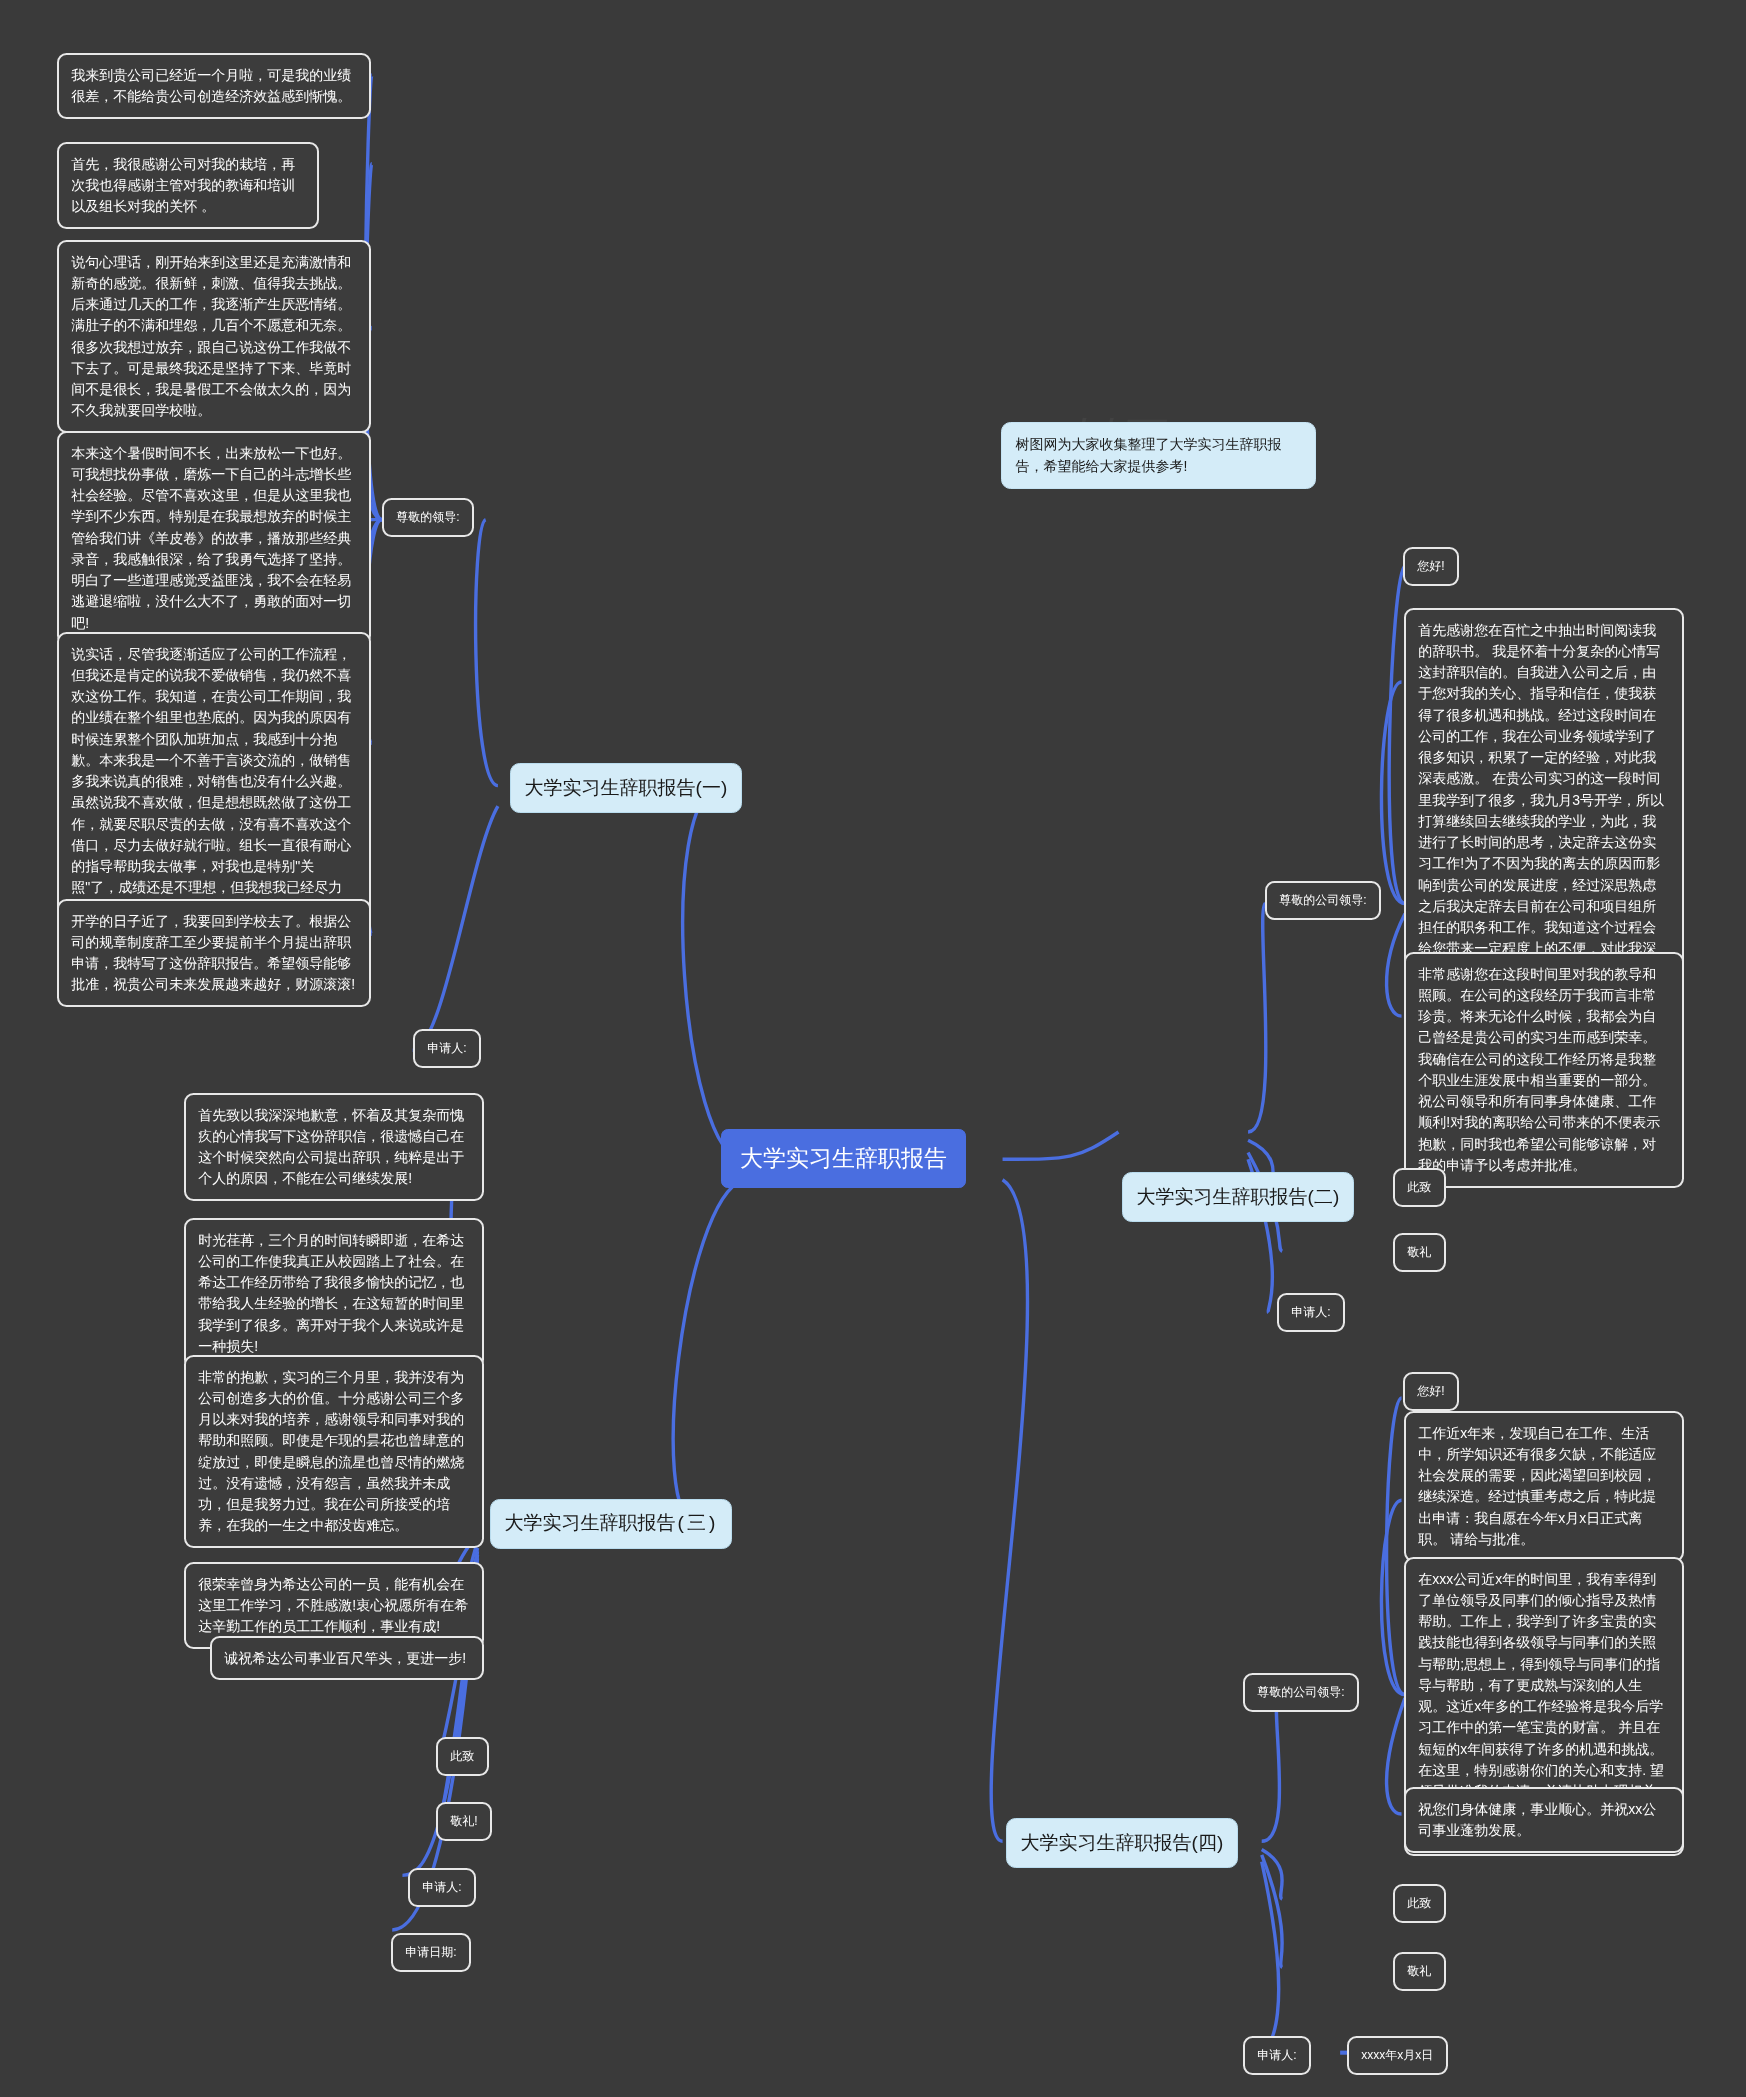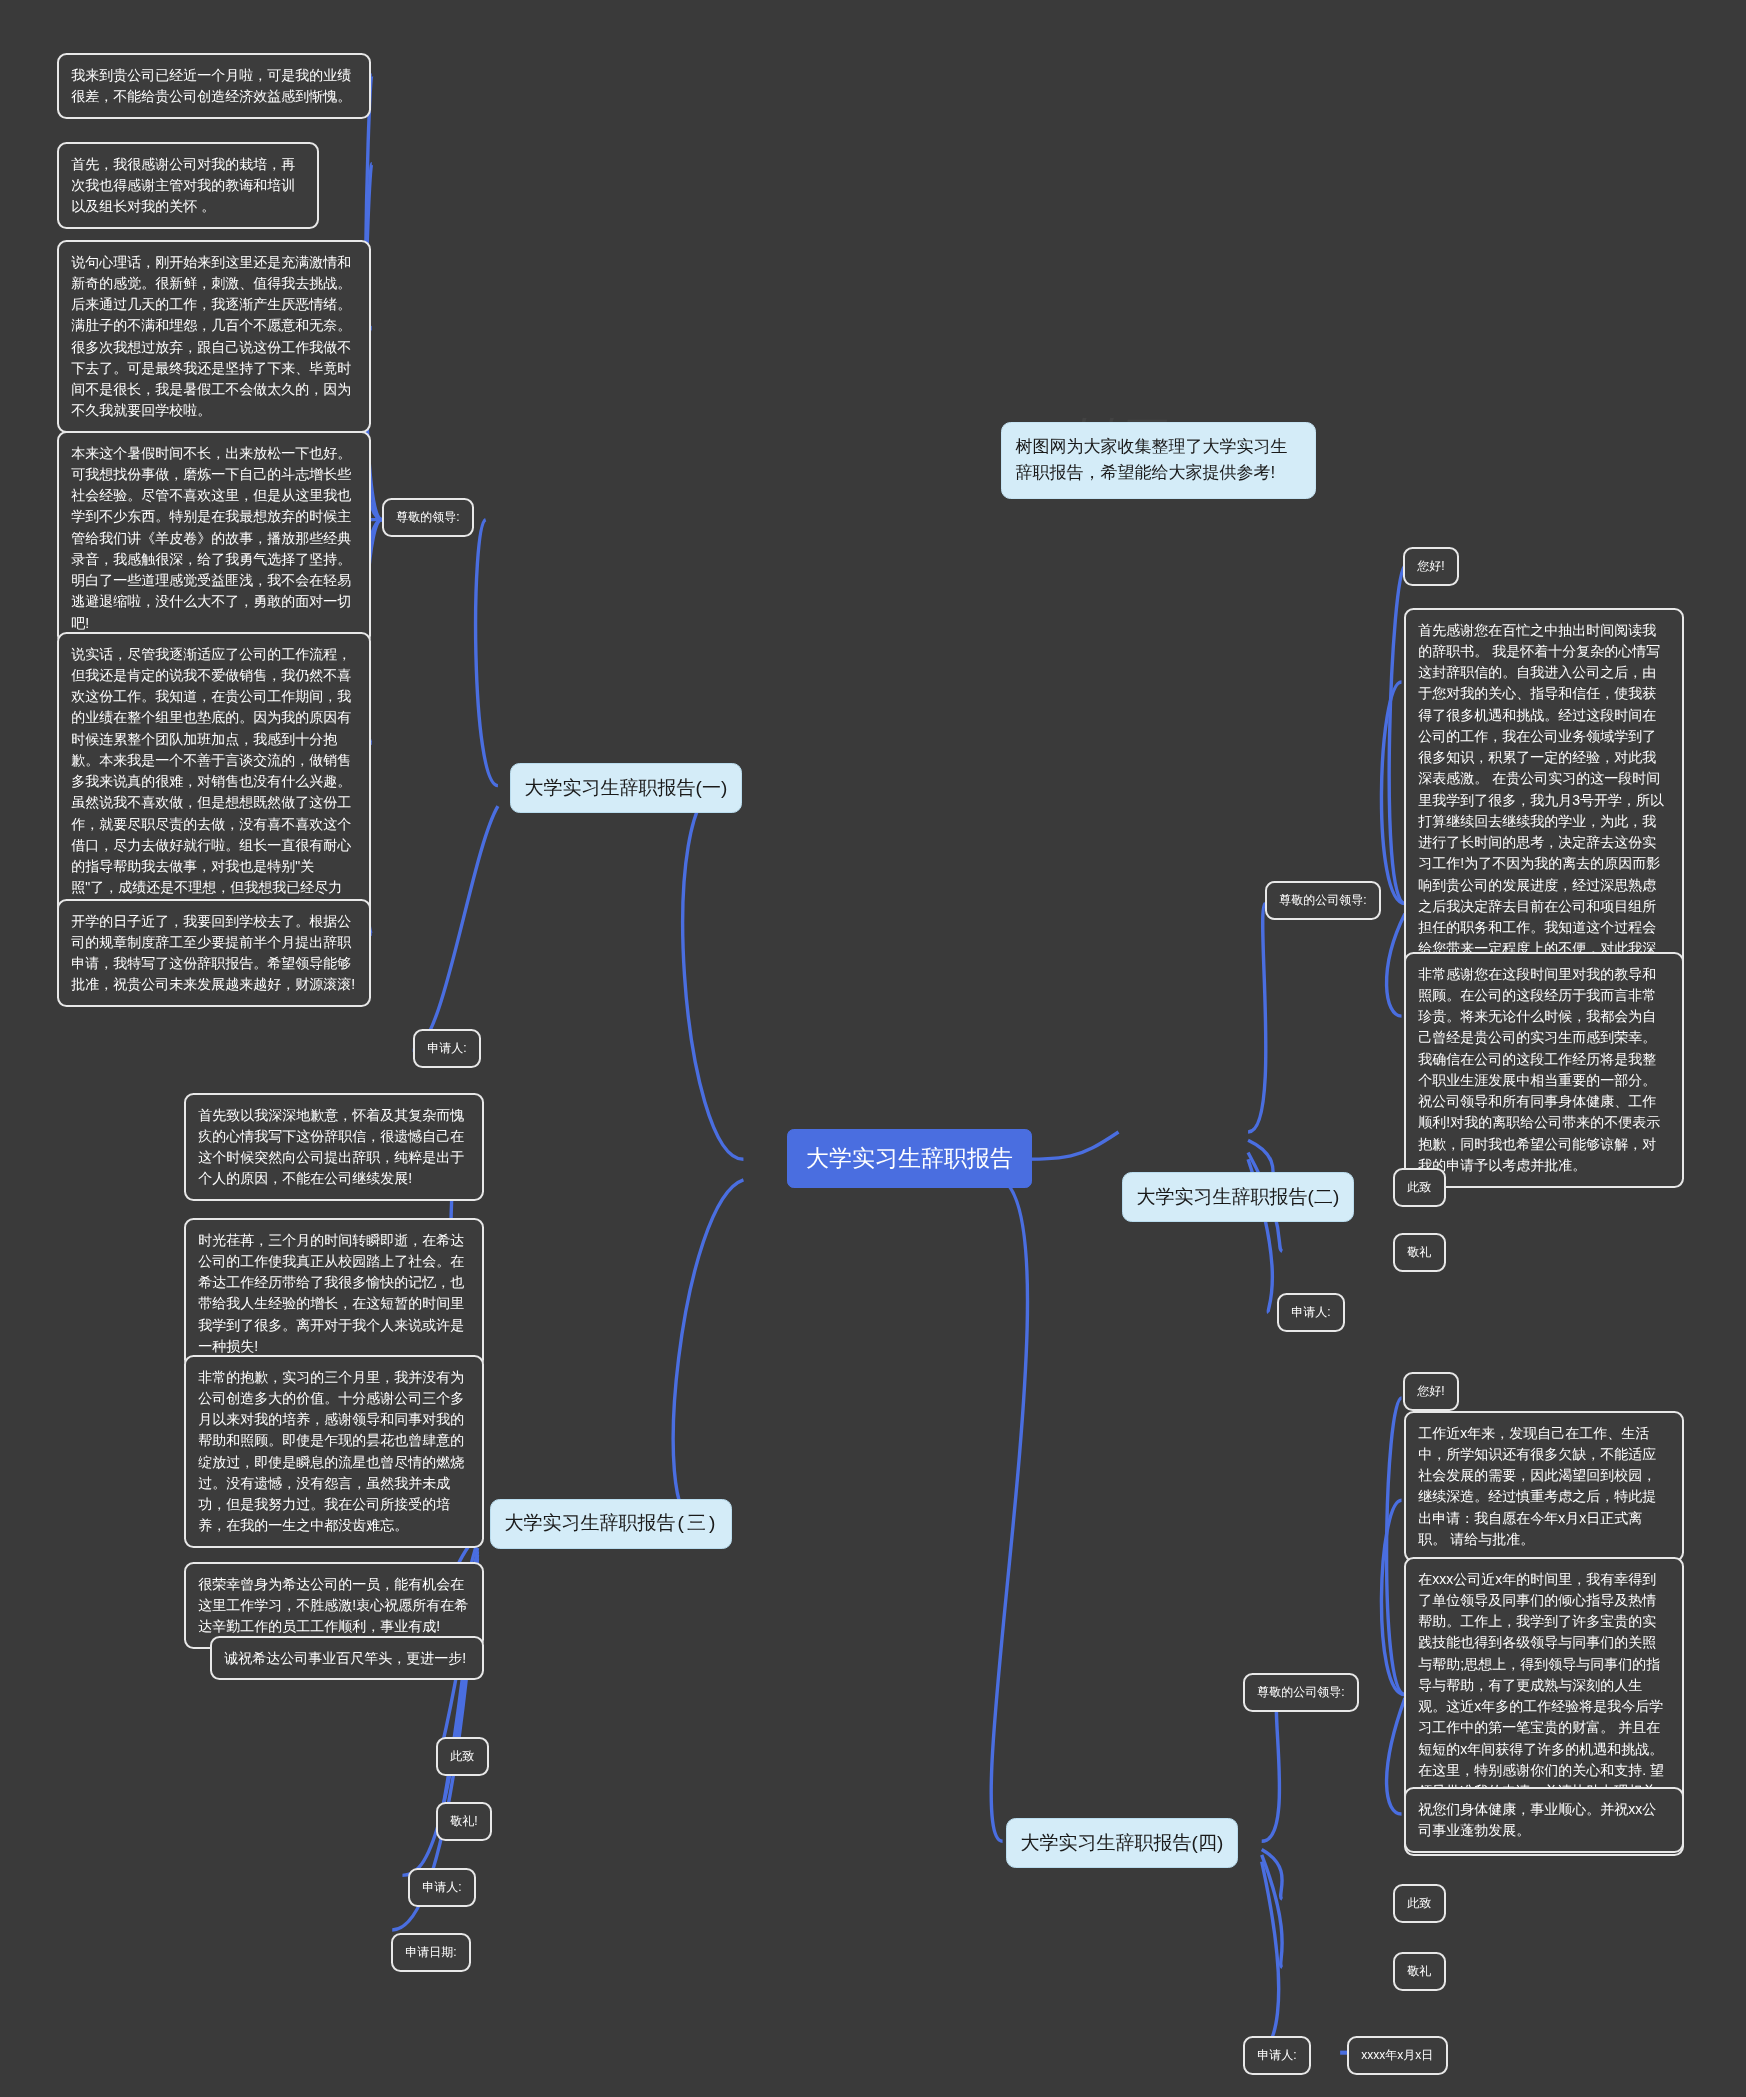--- a/index.html
+++ b/index.html
@@ -36,21 +36,21 @@
     color:#1a1a1a;
     padding:9.5px 13.6px;
     font-size:19px;
     white-space:nowrap;
   }
   .intro{
     background:#d4ecf8;
     border:1.4px solid #c5e3f3;
     color:#1a1a1a;
     padding:11px 13.6px;
-    font-size:17px;
+    font-size:14px;
     line-height:1.55;
   }
   
   .root{
     background:#4a6ee0;
     border:1.4px solid #4a6ee0;
     color:#ffffff;
     padding:11px 18px;
     font-size:23px;
     white-space:nowrap;
@@ -116,21 +116,21 @@
       <path d="M2060 2490 C 2020 2600, 2030 2660, 2055 2660"></path>
       <path d="M1850 2712 C 1900 2740, 1870 2780, 1880 2785"></path>
       <path d="M1850 2720 C 1900 2850, 1870 2880, 1880 2885"></path>
       <path d="M1850 2730 C 1900 2960, 1860 3000, 1855 3005"></path>
       <path d="M1965 3010 L 2000 3010" stroke-width="6"></path>
     </g>
   </svg>
 
   <div class="watermark" style="left:1064px;top:409px;">树图</div>
 
-  <div class="node root" style="left:787px;top:1129px;">大学实习生辞职报告</div>
+  <div class="node root" style="left:721px;top:1129px;">大学实习生辞职报告</div>
 
   <div class="node intro" style="left:1001px;top:422px;width:315px;">树图网为大家收集整理了大学实习生辞职报告，希望能给大家提供参考!</div>
 
   <div class="node branch" style="left:510px;top:763px;">大学实习生辞职报告(一)</div>
   <div class="node branch" style="left:1122px;top:1172px;text-align:right;">大学实习生辞职报告(二)</div>
   <div class="node branch" style="left:490px;top:1499px;font-family:Liberation Mono, monospace;">大学实习生辞职报告(三)</div>
   <div class="node branch" style="left:1006px;top:1818px;">大学实习生辞职报告(四)</div>
 
   <div class="node leaf small" style="left:382px;top:498px;">尊敬的领导:</div>
   <div class="node leaf small" style="left:413px;top:1029px;">申请人:</div>

